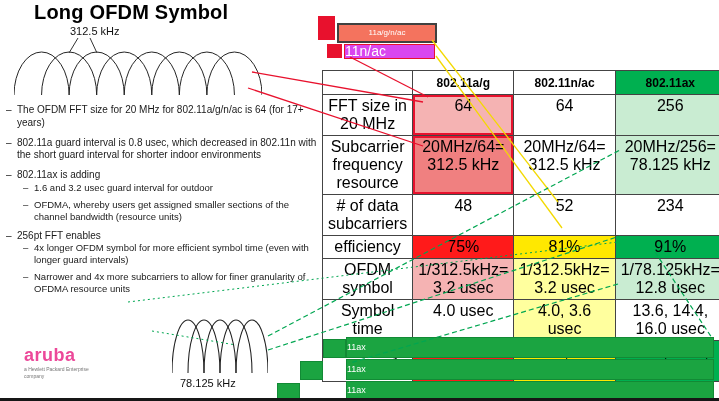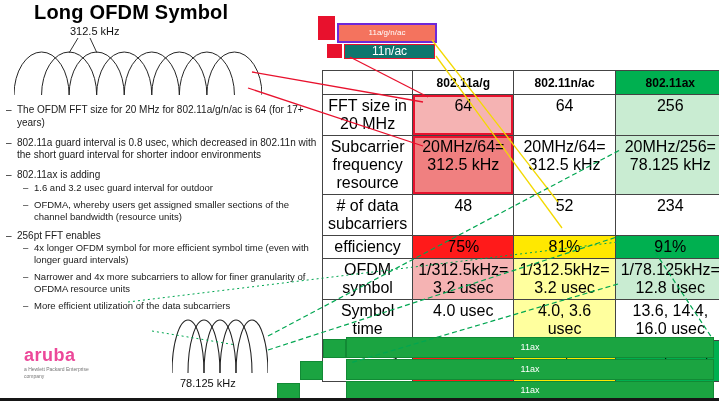--- a/index.html
+++ b/index.html
@@ -33,26 +33,26 @@
   .val{white-space:pre-line;margin-top:17px;}
   .r-lbl{text-align:right;}
   .pink{background:#f5b3b3;} .salmon{background:#f08080;}
   .redc{background:#ff1a1a;} .yel{background:#ffe800;} .lyel{background:#ffff9e;}
   .grn{background:#00b050;} .lgrn{background:#c9ecd2;} .hax{background:#00b050;}
   .rb{box-shadow:inset 0 0 0 2px #e8112d;}
 
   .rsq1{position:absolute;left:318px;top:16px;width:17px;height:24px;background:#e8112d;}
   .rsq2{position:absolute;left:327px;top:44px;width:15px;height:14px;background:#e8112d;}
   .rbar1{position:absolute;left:337px;top:23px;width:96px;height:16px;background:#f4735e;
-         border:2px solid #6d28d9;color:#fff;font-size:8px;text-align:center;line-height:15px;}
-  .rbar2{position:absolute;left:344px;top:44px;width:89px;height:13px;background:#0f766e;
-         border:1px solid #e8112d;color:#fff;font-size:12px;text-align:center;line-height:13px;}
+         border:2px solid #404040;color:#fff;font-size:8px;text-align:center;line-height:15px;}
+  .rbar2{position:absolute;left:344px;top:44px;width:89px;height:13px;background:#d946ef;
+         border:1px solid #e8112d;color:#fff;font-size:14px;text-align:left;line-height:13px;}
 
   .gbar{position:absolute;left:346px;width:366px;height:19px;background:#1ba441;border:1px solid #128a35;
-        color:#fff;font-size:9px;text-align:center;line-height:18px;}
+        color:#fff;font-size:9px;line-height:18px;}
   .gbar1{top:337px;} .gbar2{top:359px;} .gbar3{top:381px;height:17px;line-height:16px;}
   .gstep{position:absolute;width:21px;height:17px;background:#1ba441;border:1px solid #128a35;}
   .gstep1{left:323px;top:339px;} .gstep2{left:300px;top:361px;} .gstep3{left:277px;top:383px;height:14px;}
 
   .logo{position:absolute;left:24px;top:346px;}
   .brand{font-size:18px;font-weight:700;color:#ec4899;letter-spacing:.5px;line-height:1;}
   .tagline{font-size:5px;color:#777;width:72px;line-height:1.3;margin-top:2px;}
 
   .overlay{position:absolute;left:0;top:0;pointer-events:none;}
   .strip{position:absolute;left:0;bottom:0;width:719px;height:3px;background:#161616;}
@@ -96,22 +96,20 @@
             <span>OFDMA, whereby users get assigned smaller sections of the channel bandwidth (resource units)</span></li>
         </ul>
       </li>
       <li>
         <span>256pt FFT enables</span>
         <ul class="lvl2">
           <li>
             <span>4x longer OFDM symbol for more efficient symbol time (even with longer guard intervals)</span></li>
           <li>
             <span>Narrower and 4x more subcarriers to allow for finer granularity of OFDMA resource units</span></li>
-          <li>
-            <span>More efficient utilization of the data subcarriers</span></li>
         </ul>
       </li>
     </ul>
   </div>
 
   <table class="cmp">
     <colgroup>
         <col style="width:100px">
         <col style="width:98px">
         <col style="width:98px">

